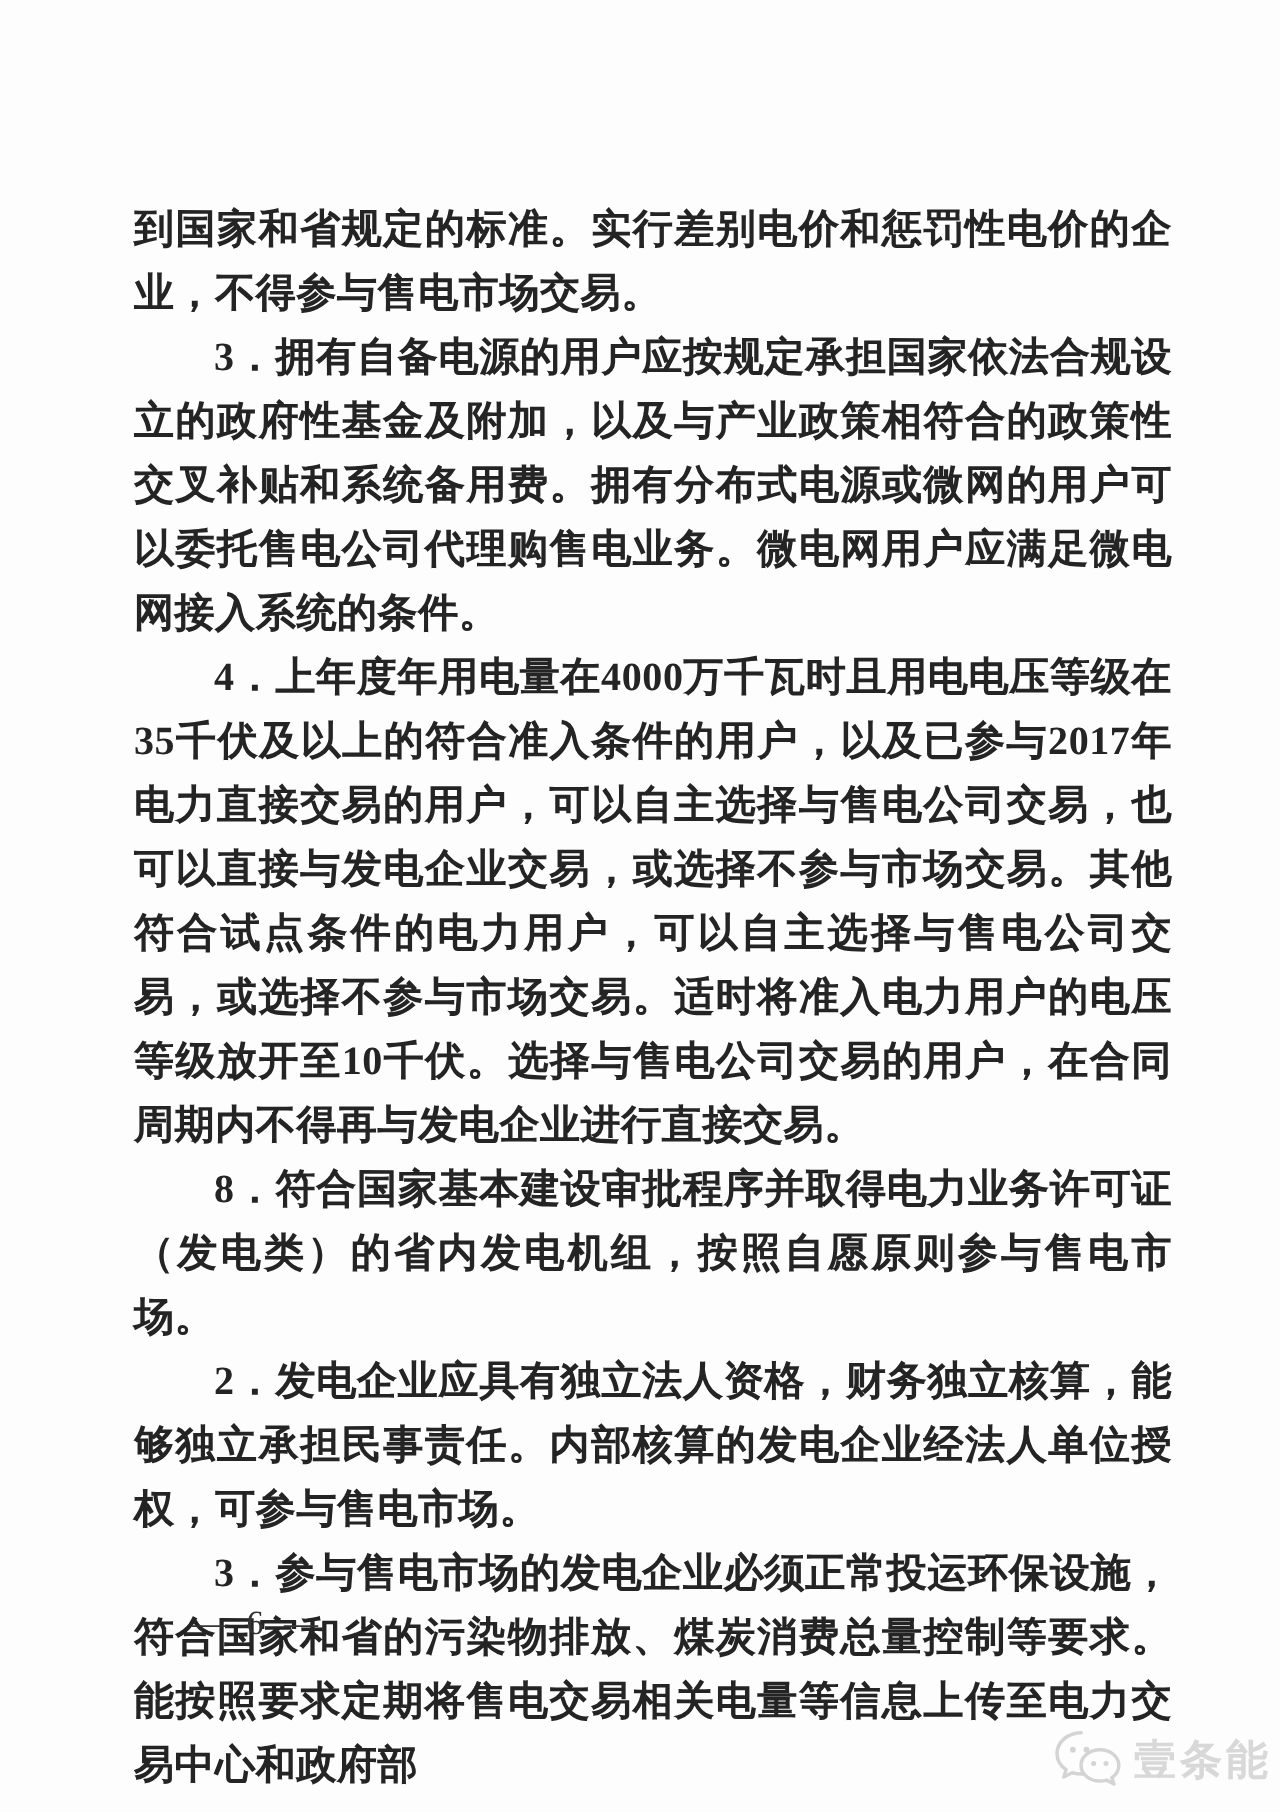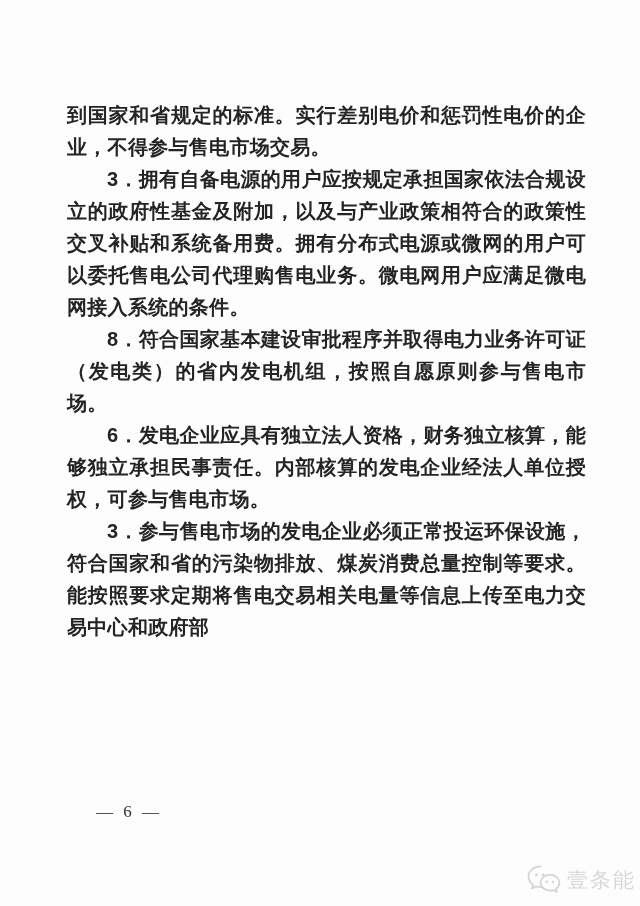--- a/index.html
+++ b/index.html
@@ -29,20 +29,21 @@
     line-height: 32px;
     font-weight: 600;
     text-align: justify;
     letter-spacing: 0.3px;
   }
   .para {
     margin: 0;
   }
   .para.indent {
     text-indent: 2em;
+    font-family: Liberation Serif, serif;
   }
   .page-number {
     position: absolute;
     left: 96px;
     top: 802px;
     font-family: "Liberation Serif", "DejaVu Serif", serif;
     font-size: 17px;
     line-height: 20px;
     color: #333333;
     letter-spacing: 3px;
@@ -58,35 +59,36 @@
     color: #d6d6d6;
     user-select: none;
   }
   .wm-icon {
     display: inline-flex;
     width: 36px;
     height: 31px;
   }
   .wm-text {
     font-size: 21px;
-    font-weight: 400;
+    font-weight: 700;
     letter-spacing: 2px;
     color: #d8d8d8;
   }
 </style>
 </head>
 <body>
 
 <div class="page">
 
   <div class="content">
     <p class="para">到国家和省规定的标准。实行差别电价和惩罚性电价的企业，不得参与售电市场交易。</p>
     <p class="para indent">3．拥有自备电源的用户应按规定承担国家依法合规设立的政府性基金及附加，以及与产业政策相符合的政策性交叉补贴和系统备用费。拥有分布式电源或微网的用户可以委托售电公司代理购售电业务。微电网用户应满足微电网接入系统的条件。</p>
+    <p class="para indent">4．上年度年用电量在4000万千瓦时且用电电压等级在35千伏及以上的符合准入条件的用户，以及已参与2017年电力直接交易的用户，可以自主选择与售电公司交易，也可以直接与发电企业交易，或选择不参与市场交易。其他符合试点条件的电力用户，可以自主选择与售电公司交易，或选择不参与市场交易。适时将准入电力用户的电压等级放开至10千伏。选择与售电公司交易的用户，在合同周期内不得再与发电企业进行直接交易。</p>
     <p class="para indent">8．符合国家基本建设审批程序并取得电力业务许可证（发电类）的省内发电机组，按照自愿原则参与售电市场。</p>
-    <p class="para indent">6．发电企业应具有独立法人资格，财务独立核算，能够独立承担民事责任。内部核算的发电企业经法人单位授权，可参与售电市场。</p>
+    <p class="para indent">2．发电企业应具有独立法人资格，财务独立核算，能够独立承担民事责任。内部核算的发电企业经法人单位授权，可参与售电市场。</p>
     <p class="para indent">3．参与售电市场的发电企业必须正常投运环保设施，符合国家和省的污染物排放、煤炭消费总量控制等要求。能按照要求定期将售电交易相关电量等信息上传至电力交易中心和政府部</p>
   </div>
 
   <div class="page-number">— 6 —</div>
 
   <div class="watermark">
     <span class="wm-icon">
       <svg viewBox="0 0 36 32" width="36" height="31" aria-hidden="true">
         <g fill="none" stroke="#d4d4d4" stroke-width="1.8" stroke-linecap="round" stroke-linejoin="round">
           <path d="M14.5 2.5 C7.6 2.5 2 7.3 2 13.2 c0 3.4 1.8 6.4 4.7 8.3 l-1.2 3.8 4.3-2.2 c1.5 0.4 3.1 0.7 4.7 0.7 0.3 0 0.6 0 0.9 0"></path>

